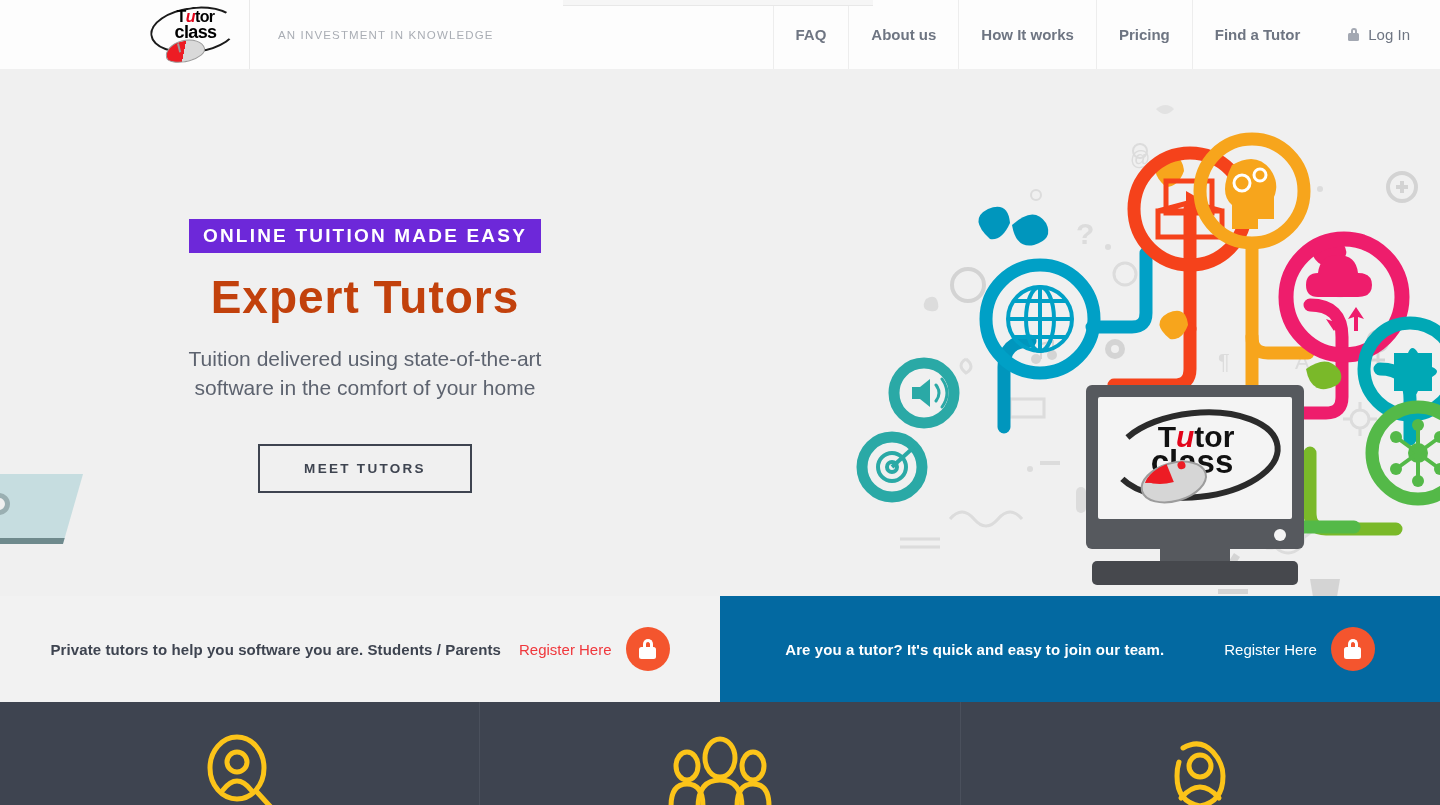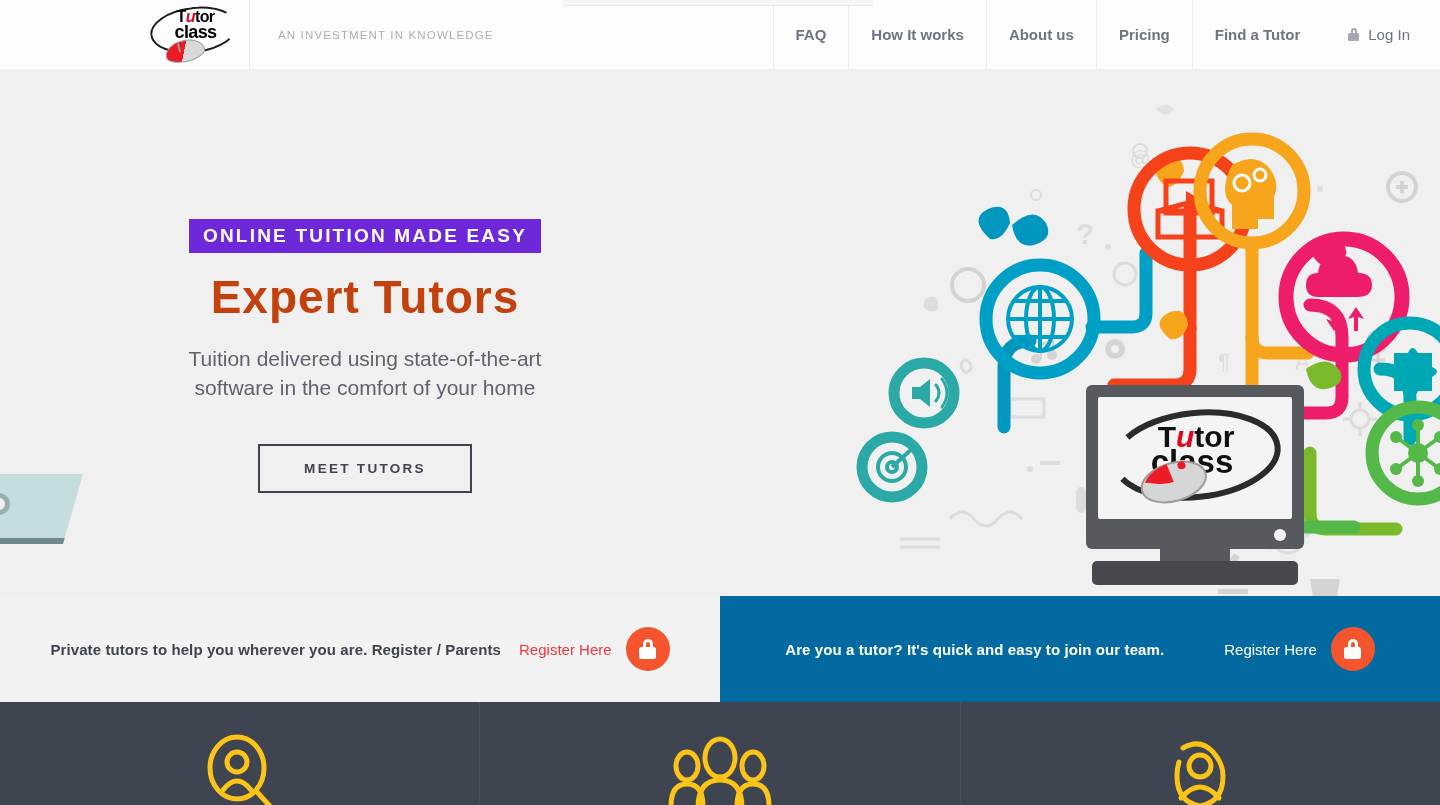--- a/index.html
+++ b/index.html
@@ -162,22 +162,22 @@
         <span class="l2">class</span>
       </div>
       <div class="logo-mouse"></div>
     </div>
   </div>
 
   <div class="tagline">AN INVESTMENT IN KNOWLEDGE</div>
 
   <nav class="nav">
     <div class="nav-item">FAQ</div>
+    <div class="nav-item">About us</div>
     <div class="nav-item">How It works</div>
-    <div class="nav-item">About us</div>
     <div class="nav-item">Pricing</div>
     <div class="nav-item">Find a Tutor</div>
     <div class="nav-login">
       <span class="lock-sm">
         <span class="sh"></span>
           <span class="bd"></span>
       </span>
       <span>Log In</span>
     </div>
   </nav>
@@ -406,21 +406,21 @@
             <circle cx="42" cy="4" r="4" fill="#ed1c24"></circle>
           </g>
         </g>
       </g>
     </svg>
   </div>
 </section>
 
 <section class="cta">
   <div class="cta-left">
-    <span class="cta-text">Private tutors to help you wherever you are. Register / Parents</span>
+    <span class="cta-text">Private tutors to help you software you are. Students / Parents</span>
     <span class="cta-link">Register Here</span>
     <span class="lock-circle">
       <span class="lock-big">
         <span class="sh"></span>
           <span class="bd"></span>
       </span>
     </span>
   </div>
   <div class="cta-right">
     <div class="inner">

